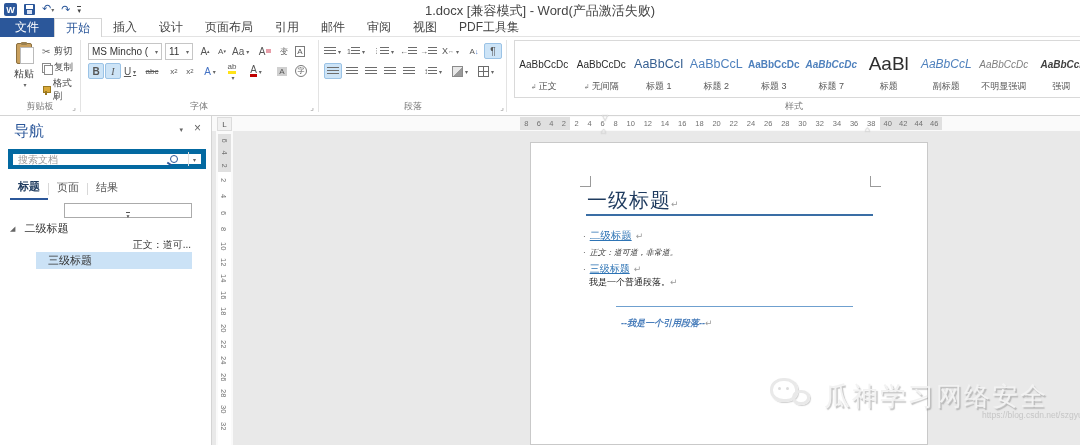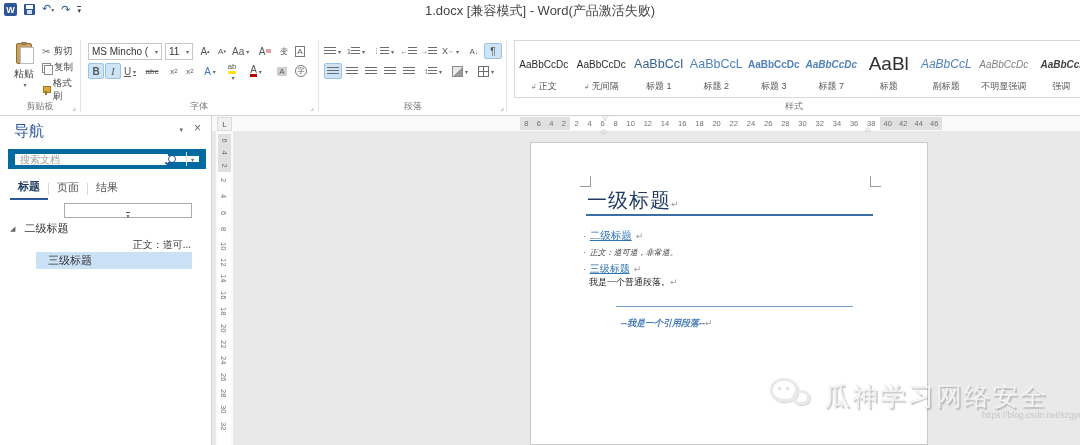--- a/index.html
+++ b/index.html
@@ -90,21 +90,21 @@
   .k-title { font-size:19px; color:#2e2e2e; }
   .k-subtitle { font-size:12px; color:#4f81bd; font-style:italic; }
   .k-subtle { font-size:10px; color:#7f7f7f; font-style:italic; }
   .k-emphasis { font-size:10px; color:#3f3f3f; font-weight:bold; font-style:italic; }
 
   
   #navpane { position:absolute; left:0; top:116px; width:212px; height:329px; background:#fff; border-right:1px solid #d4d4d4; }
   #nav-title { position:absolute; left:14px; top:6px; font-size:15px; color:#2b579a; }
   #nav-caret { position:absolute; right:28px; top:10px; font-size:7px; color:#666; }
   #nav-close { position:absolute; right:10px; top:5px; font-size:12px; color:#666; }
-  #nav-search { position:absolute; left:8px; top:33px; width:198px; height:20px; border:7px solid #0369a1; background:#fff; display:flex; align-items:center; }
+  #nav-search { position:absolute; left:8px; top:33px; width:198px; height:20px; border:5px solid #0369a1; background:#fff; display:flex; align-items:center; }
   #nav-search input { flex:1; border:none; outline:none; font-size:10px; color:#333; padding:0 5px; font-family:inherit; }
   #nav-search input::placeholder { color:#999; }
   .mag { width:8px; height:8px; border:1.5px solid #2b579a; border-radius:50%; position:relative; margin-right:6px; }
   .mag:after { content:""; position:absolute; left:-4px; top:7px; width:5px; height:1.5px; background:#2b579a; transform:rotate(35deg); }
   #nav-search .sdiv { width:1px; height:14px; background:#e0e0e0; margin:0 4px; }
   #nav-search .scaret { font-size:6px; color:#666; margin-right:5px; }
   #nav-tabs { position:absolute; left:10px; top:61px; display:flex; align-items:center; font-size:11px; color:#555; }
   .ntab { padding:2px 8px 4px 8px; }
   .ntab.active { color:#1f3b5f; font-weight:bold; border-bottom:2px solid #2b579a; }
   .ndiv { width:1px; height:12px; background:#d8d8d8; }
@@ -173,20 +173,34 @@
     <div id="qat">
       <span class="wlogo">W</span>
       <span class="floppy"></span>
       <span class="qbtn">↶<span class="qcaret">▾</span></span>
       <span class="qbtn">↷</span>
       <span class="qcustom">▾</span>
     </div>
     <div id="title-text">1.docx [兼容模式] - Word(产品激活失败)</div>
   </div>
 
+  <div id="tabrow">
+    <div class="ftab">文件</div>
+    <div id="tabstrip" style="display:flex;">
+        <div class="rtab active">开始</div>
+        <div class="rtab">插入</div>
+        <div class="rtab">设计</div>
+        <div class="rtab">页面布局</div>
+        <div class="rtab">引用</div>
+        <div class="rtab">邮件</div>
+        <div class="rtab">审阅</div>
+        <div class="rtab">视图</div>
+        <div class="rtab">PDF工具集</div>
+      </div>
+  </div>
 
   <div id="ribbon">
     <div class="gsep" style="left:80px"></div>
     <div class="gsep" style="left:318px"></div>
     <div class="gsep" style="left:506px"></div>
 
     <div class="group" id="g-clip">
       <div class="pastebtn">
         <span class="clipicon"></span>
         <span class="lab">粘贴</span>

